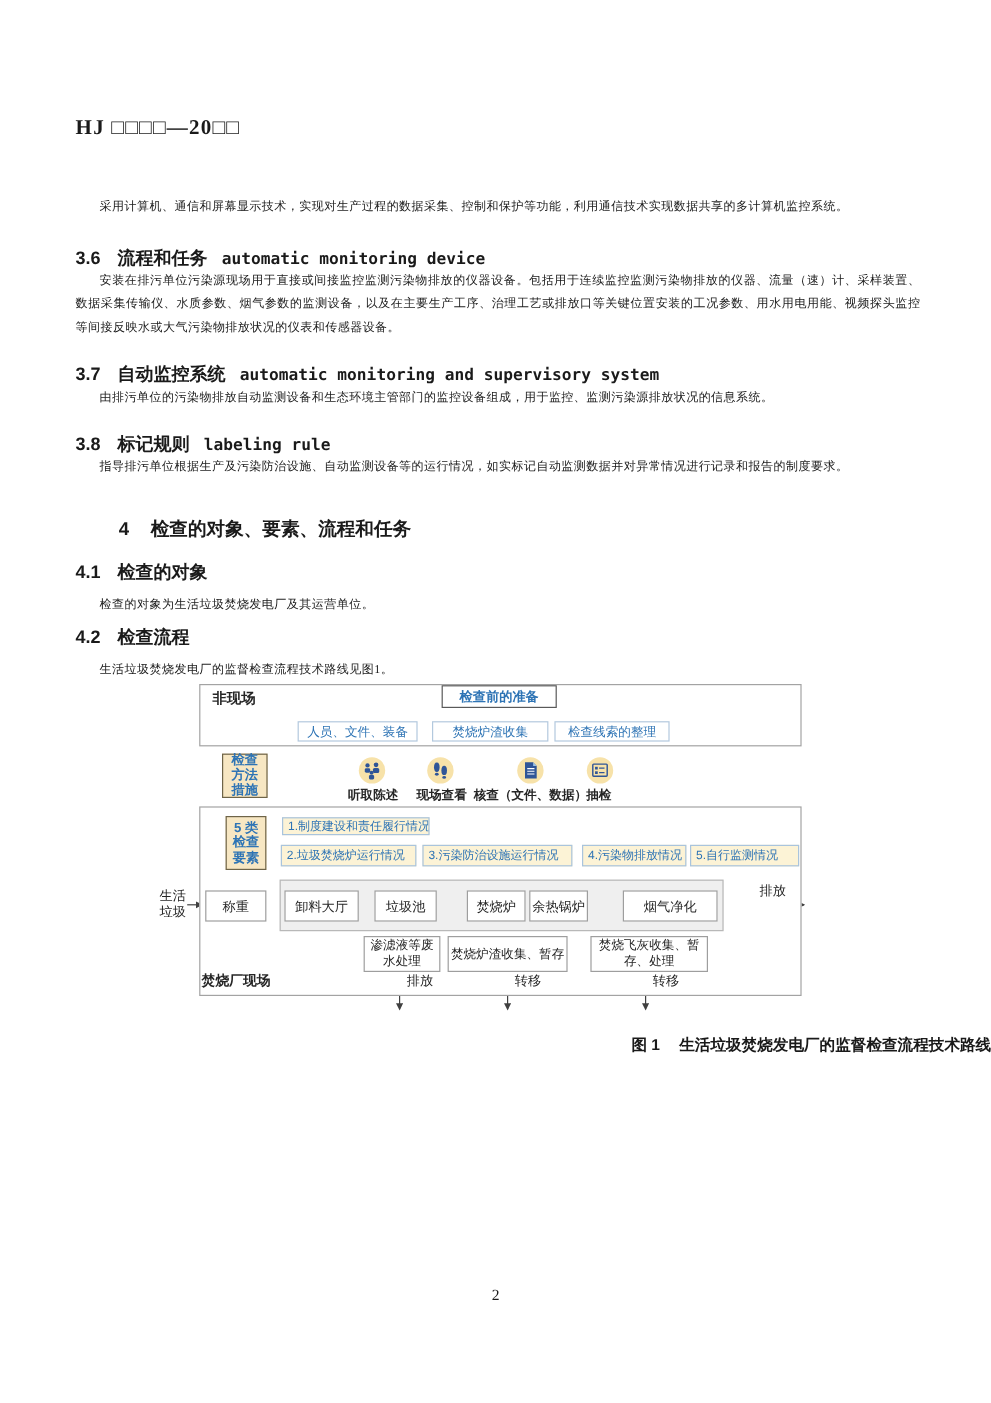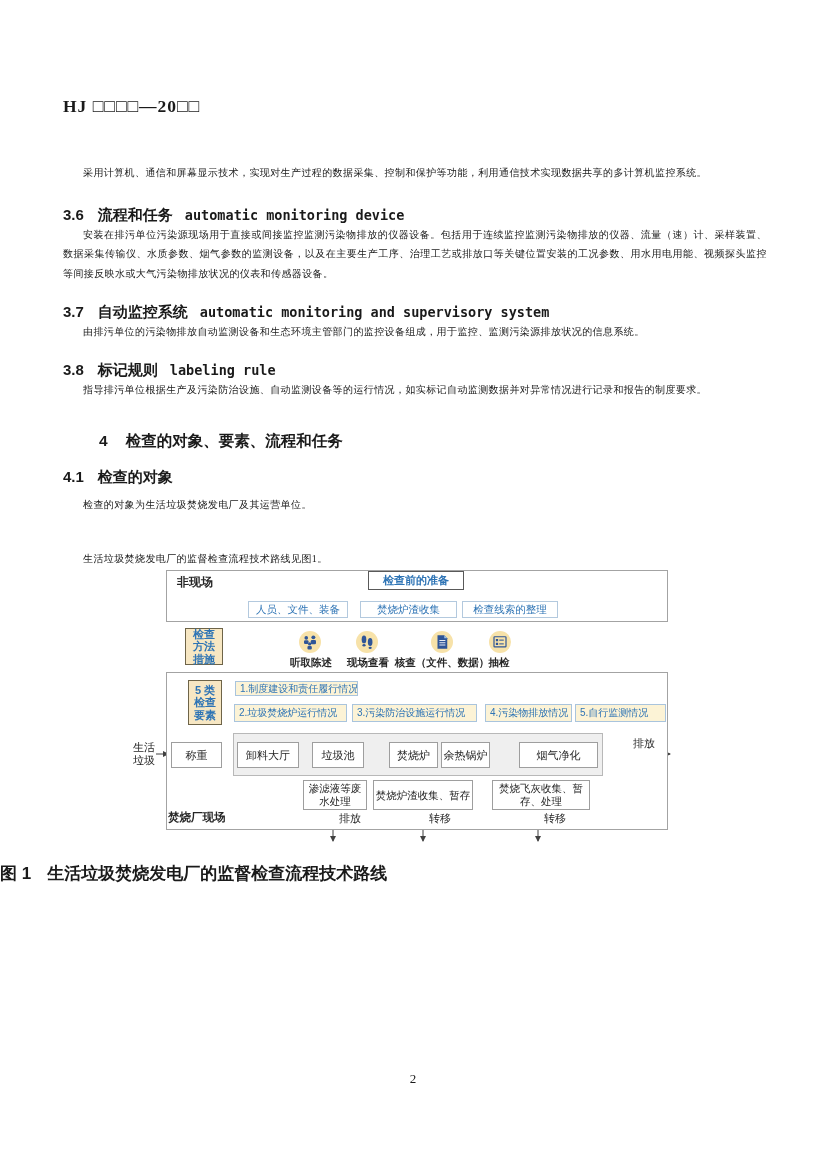--- a/index.html
+++ b/index.html
@@ -37,22 +37,22 @@
   .gray-wrap{position:absolute;border:1px solid #b8b8b8;background:#efefef;box-sizing:border-box;}
   .treat-box{position:absolute;border:1px solid #9e9e9e;background:#fff;box-sizing:border-box;
              color:#262626;font-size:10.5px;line-height:13px;display:flex;align-items:center;
              justify-content:center;text-align:center;}
   .flow-text{position:absolute;font-size:11px;color:#262626;line-height:13px;text-align:center;}
   .icon-circle{position:absolute;width:22px;height:22px;border-radius:50%;background:#F7E2A9;
                display:flex;align-items:center;justify-content:center;}
   .icon-label{position:absolute;font-size:10.5px;font-weight:bold;color:#262626;
               text-align:center;white-space:nowrap;transform:translateX(-50%);}
   .connectors{position:absolute;left:0;top:0;pointer-events:none;}
-  .caption{position:absolute;left:0;top:862px;width:826px;text-align:left;font-weight:bold;
-           font-size:17px;font-family:"Liberation Sans","DejaVu Sans",sans-serif;color:#1a1a1a;}
+  .caption{position:absolute;left:0;top:862px;width:826px;text-align:right;font-weight:bold;
+           font-size:13px;font-family:"Liberation Sans","DejaVu Sans",sans-serif;color:#1a1a1a;}
   .caption .gap{margin-right:16px;}
   .pagenum{position:absolute;left:0;top:1071px;width:826px;text-align:center;font-size:13px;}
 </style>
 </head>
 <body>
 
 <div class="page">
 
   <div class="doc-header">HJ □□□□—20□□</div>
 
@@ -75,20 +75,23 @@
 
   <div class="h-main" style="top:431px">
     <span class="num">4</span><span>检查的对象、要素、流程和任务</span>
   </div>
 
   <div class="h-sub" style="top:468px">
     <span class="num">4.1</span><span>检查的对象</span>
   </div>
   <p class="para" style="top:495px">检查的对象为生活垃圾焚烧发电厂及其运营单位。</p>
 
+  <div class="h-sub" style="top:522px">
+    <span class="num">4.2</span><span>检查流程</span>
+  </div>
   <p class="para" style="top:549px">生活垃圾焚烧发电厂的监督检查流程技术路线见图1。</p>
 
   <div class="dg">
 
     <svg class="connectors" width="826" height="1169" viewBox="0 0 826 1169">
       <defs>
         <marker id="ah" markerWidth="7" markerHeight="7" refX="5" refY="3" orient="auto">
           <path d="M0,0 L6,3 L0,6 z" fill="#404040"></path>
         </marker>
       </defs>

